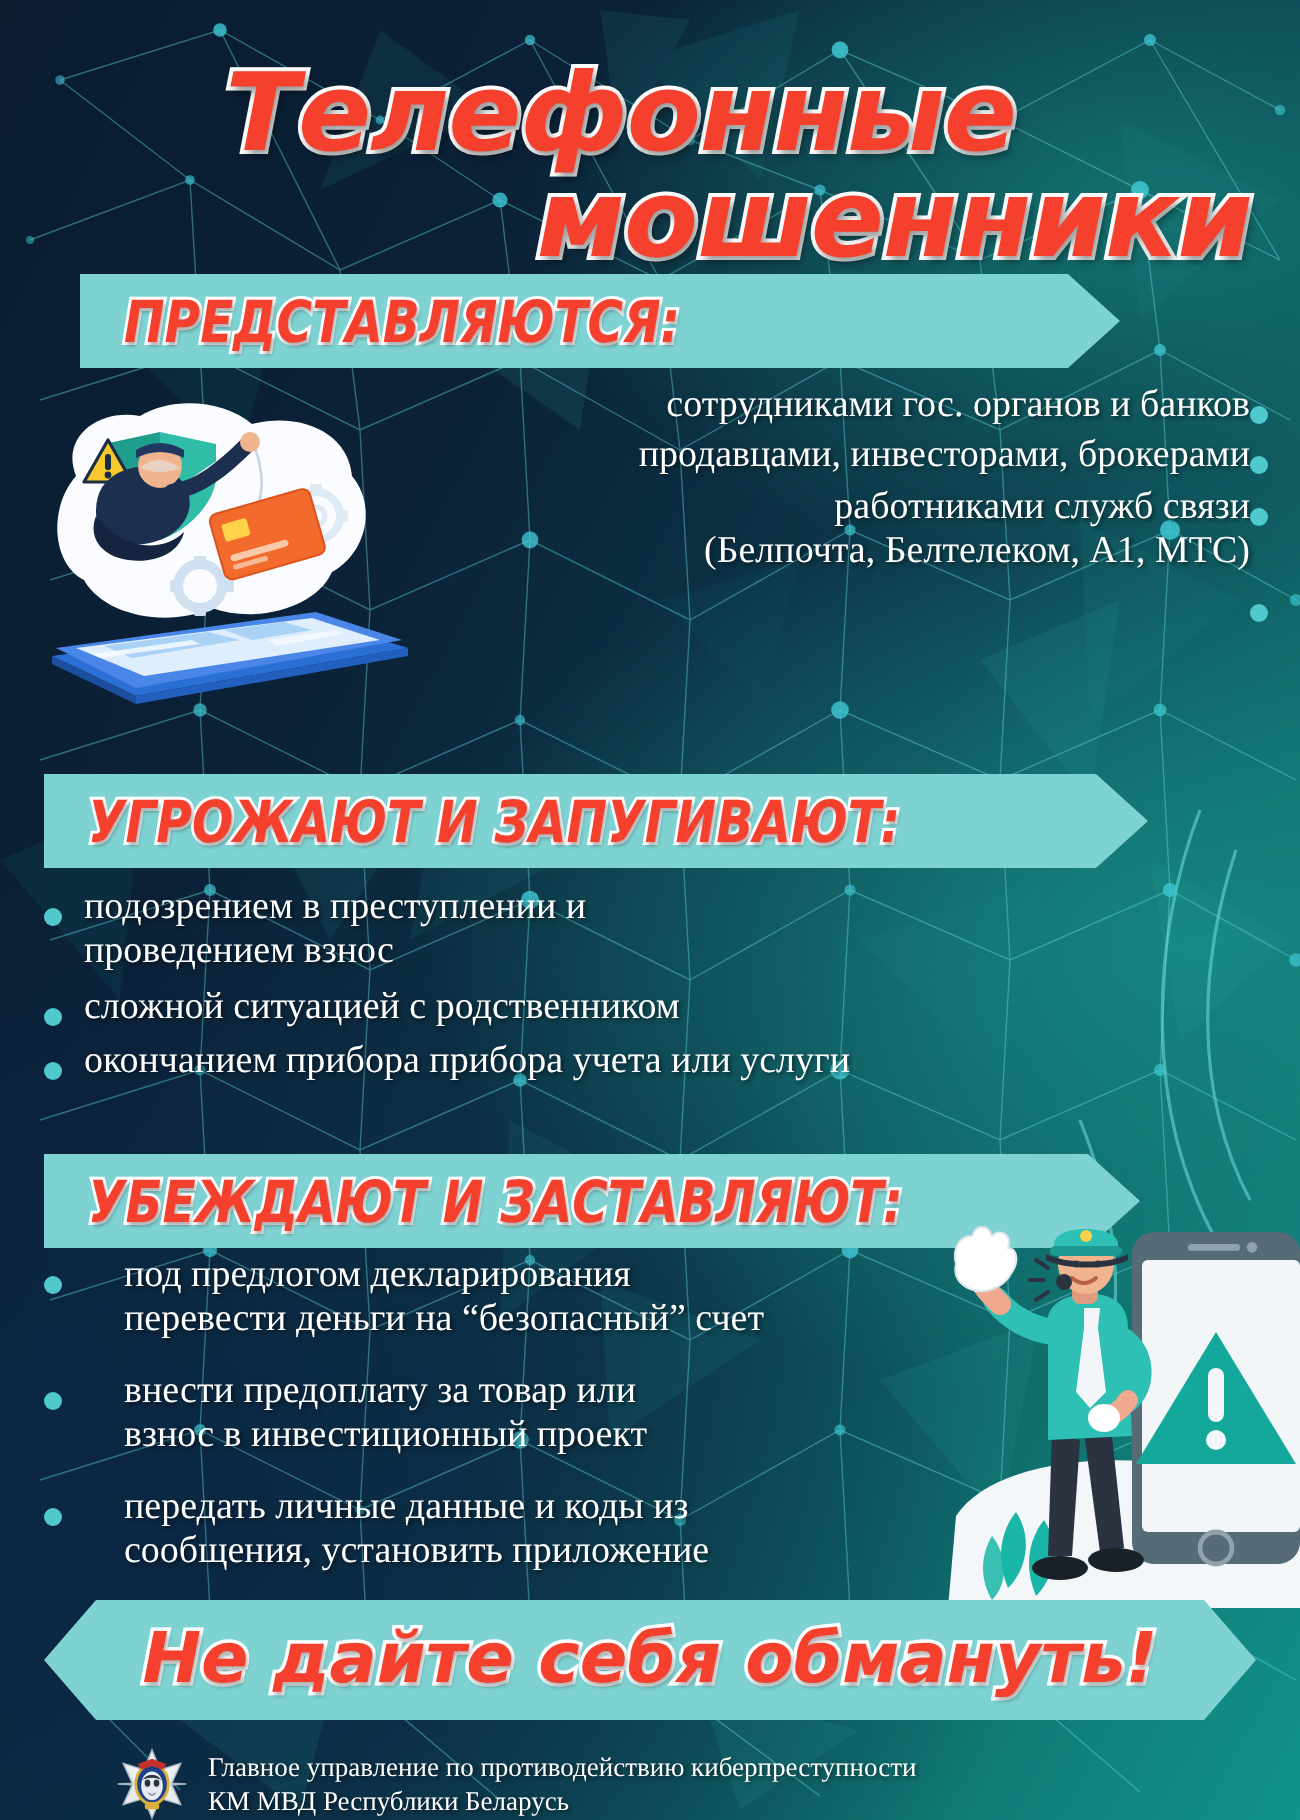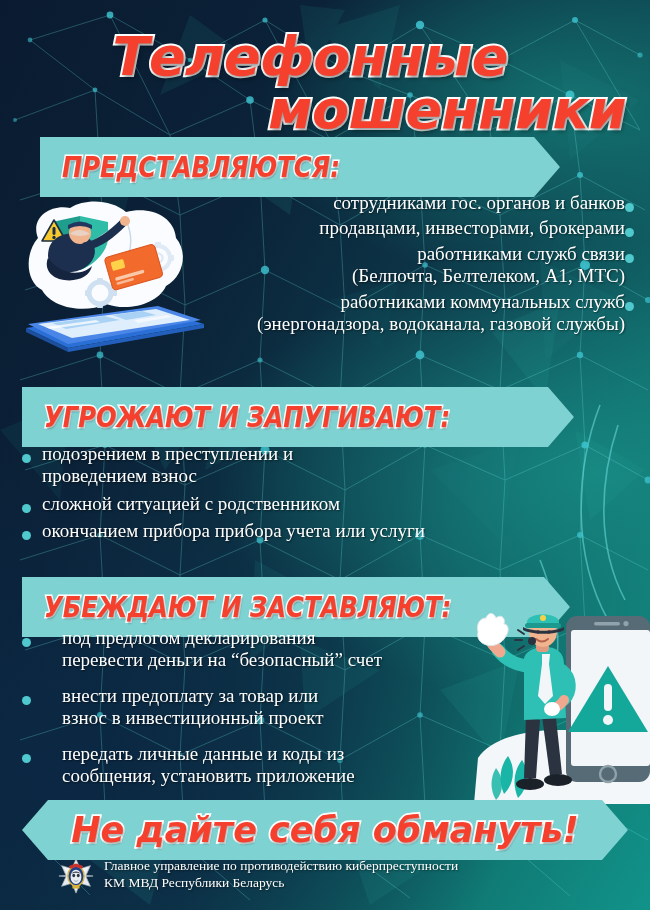--- a/index.html
+++ b/index.html
@@ -35,21 +35,21 @@
     -webkit-text-stroke:4px #ffffff;
     paint-order:stroke fill;
     text-shadow:2px 3px 4px rgba(0,0,0,.40);
     white-space:nowrap;
   }
   .title-line.l1 { margin-right:118px; }
   .title-line.l2 { margin-right:0px; }
 
   
   .banner {
-    position:absolute; height:60px;
+    position:absolute; height:47px;
     background:#7FD2D2;
     display:flex; align-items:center;
     clip-path: polygon(0 0, calc(100% - 26px) 0, 100% 50%, calc(100% - 26px) 100%, 0 100%);
     box-shadow:2px 3px 5px rgba(0,0,0,.28);
   }
   .banner-txt {
     font-family:"DejaVu Sans Condensed","DejaVu Sans", sans-serif;
     font-weight:bold; font-style:italic;
     font-size:29px; color:#F5402E;
     -webkit-text-stroke:3px #ffffff;
@@ -106,21 +106,21 @@
   #list3 .li { margin-bottom:13px;gap:20px; }
 
   
   #illus1 { position:absolute; left:8px; top:196px; width:205px; height:170px; }
 
   
   #illus2 { position:absolute; left:470px; top:608px; width:180px; height:196px; }
 
   
   .footer { position:absolute; left:0; right:0; top:858px; height:52px;
-            display:flex; align-items:flex-start; padding-left:58px; }
+            display:flex; align-items:flex-end; padding-left:58px; }
   .footer-emblem { width:36px; height:36px; flex:none; margin-right:10px; }
   .footer-text {
     font-family:"Liberation Serif", serif;
     font-size:13.5px; line-height:1.25; color:#ffffff;
     white-space:pre-line; text-shadow:1px 1px 2px rgba(0,0,0,.5);
   }
 </style>
 </head>
 <body>
 
@@ -324,22 +324,20 @@
     <div class="li">
       <span class="li-txt">продавцами, инвесторами, брокерами</span>
       <span class="bullet"></span>
     </div>
     <div class="li">
       <span class="li-txt">работниками служб связи
 (Белпочта, Белтелеком, А1, МТС)</span>
       <span class="bullet"></span>
     </div>
     <div class="li">
-      <span class="li-txt">работниками коммунальных служб
-(энергонадзора, водоканала, газовой службы)</span>
       <span class="bullet"></span>
     </div>
   </div>
 
   <div class="banner" id="banner2">
     <span class="banner-txt">УГРОЖАЮТ И ЗАПУГИВАЮТ:</span>
   </div>
 
   <div class="list" id="list2">
     <div class="li">

